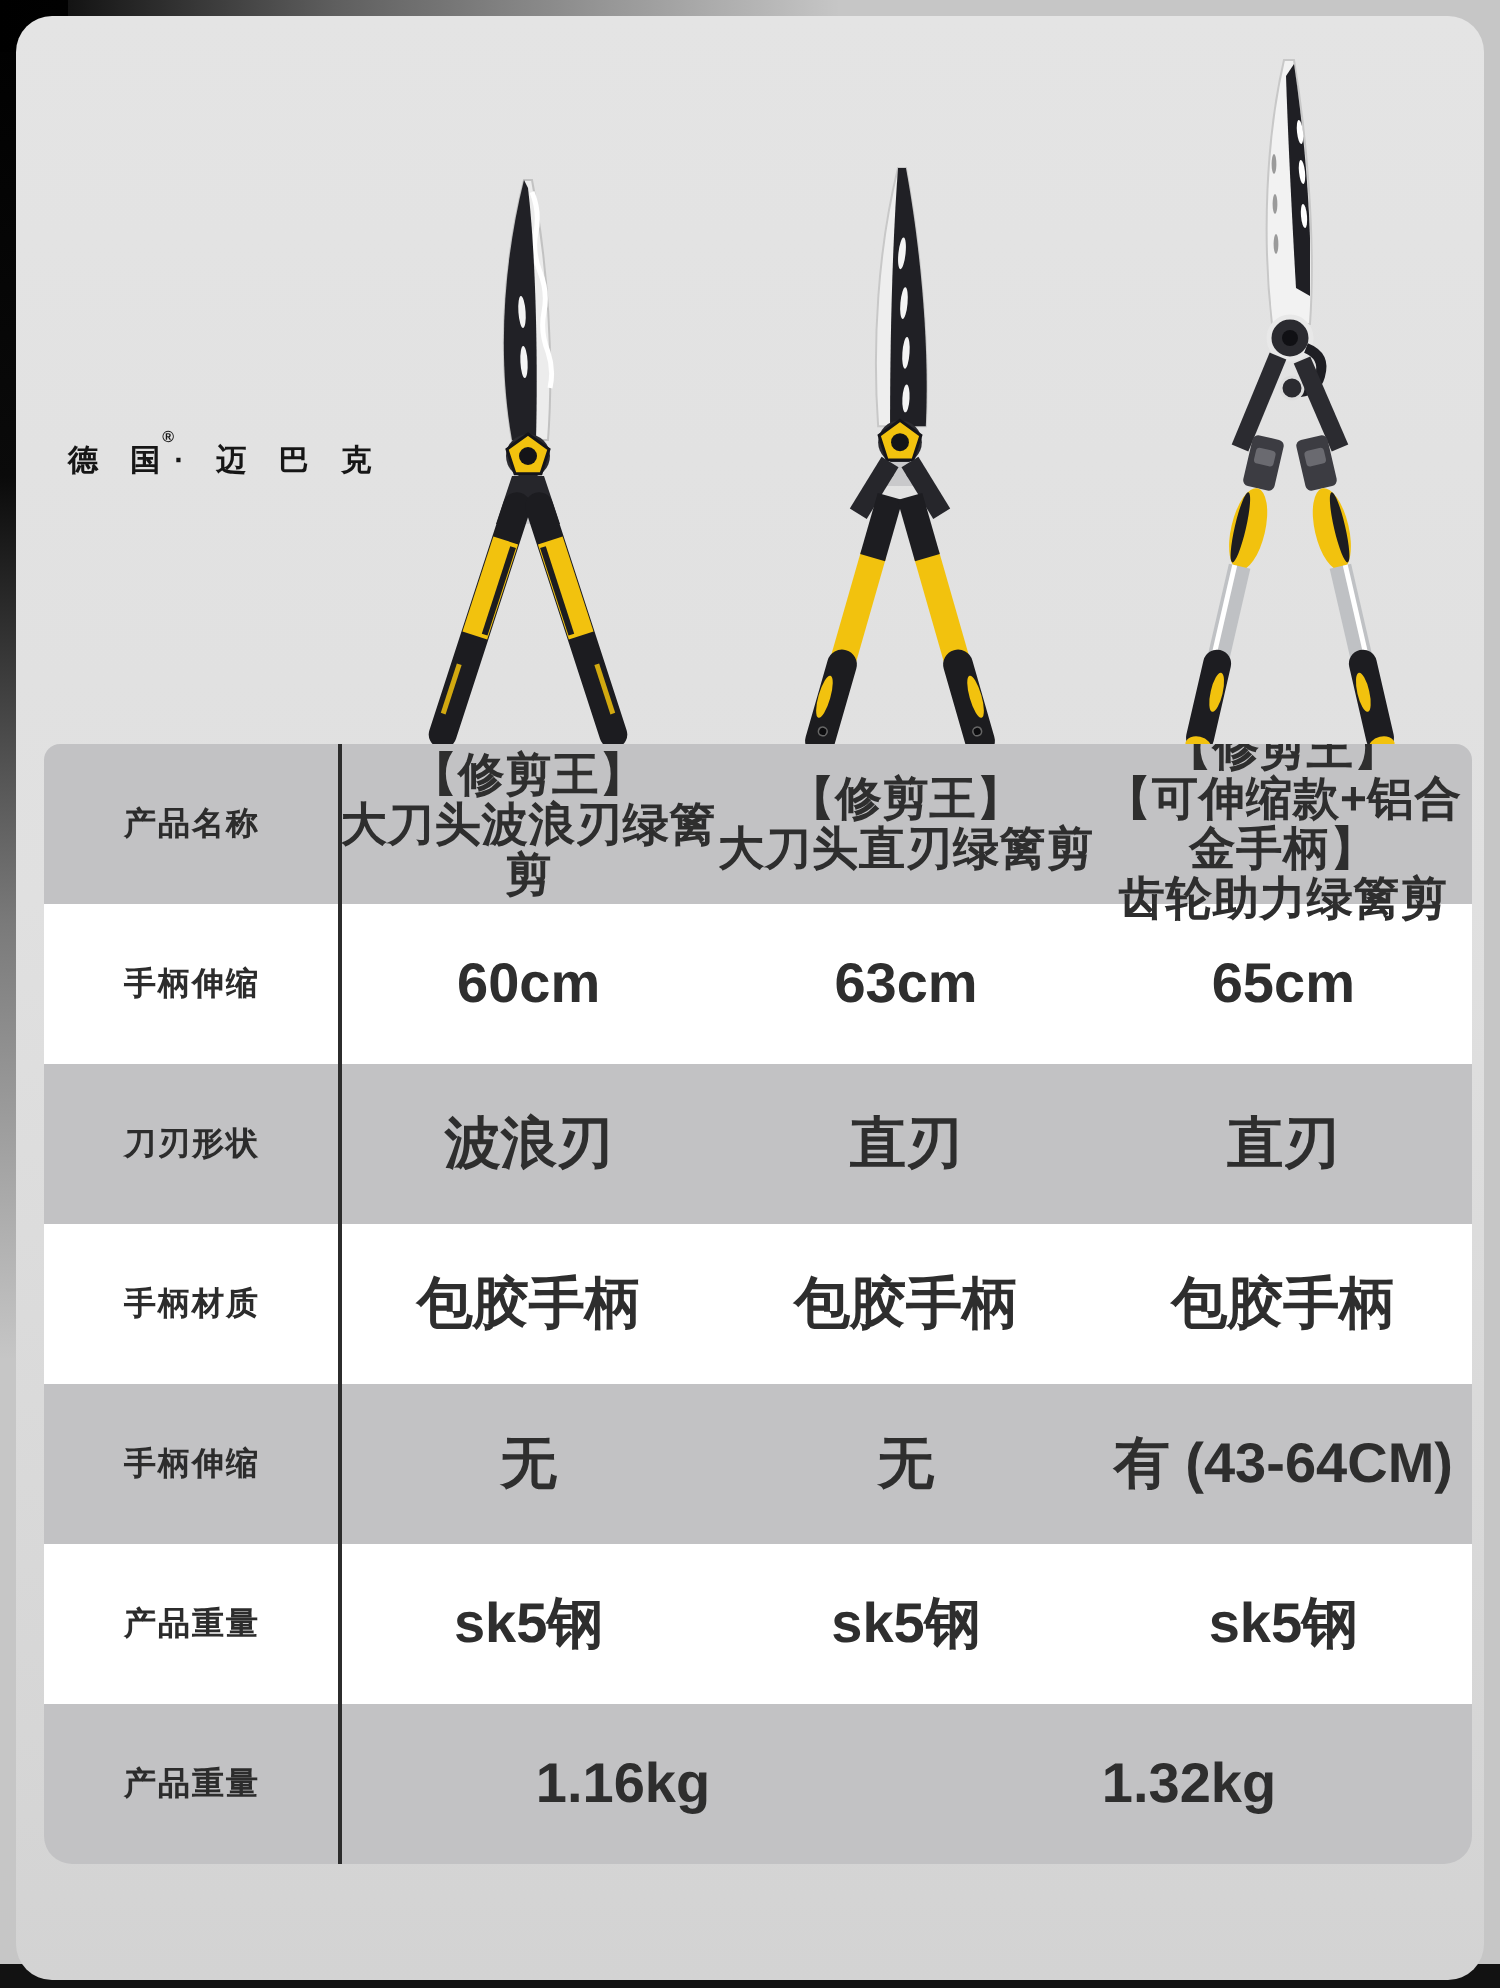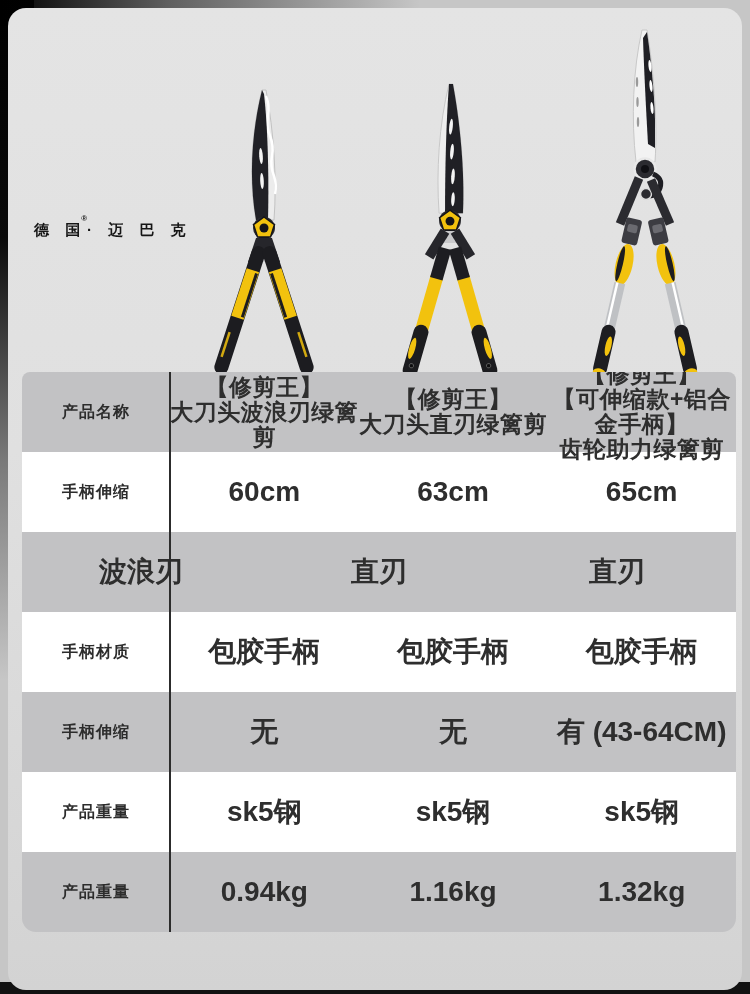--- a/index.html
+++ b/index.html
@@ -183,20 +183,21 @@
       </div>
 
       <div class="row white">
         <div class="label">手柄伸缩</div>
         <div class="cell">60cm</div>
         <div class="cell">63cm</div>
         <div class="cell">65cm</div>
       </div>
 
       <div class="row gray">
+        <div class="label">刀刃形状</div>
         <div class="cell">波浪刃</div>
         <div class="cell">直刃</div>
         <div class="cell">直刃</div>
       </div>
 
       <div class="row white">
         <div class="label">手柄材质</div>
         <div class="cell">包胶手柄</div>
         <div class="cell">包胶手柄</div>
         <div class="cell">包胶手柄</div>
@@ -211,20 +212,19 @@
 
       <div class="row white">
         <div class="label">产品重量</div>
         <div class="cell">sk5钢</div>
         <div class="cell">sk5钢</div>
         <div class="cell">sk5钢</div>
       </div>
 
       <div class="row gray">
         <div class="label">产品重量</div>
-        <div class="cell">0.94kg</div>
         <div class="cell">1.16kg</div>
         <div class="cell">1.32kg</div>
       </div>
     </div>
 
   </div>
 </div>
 
 </body></html>

